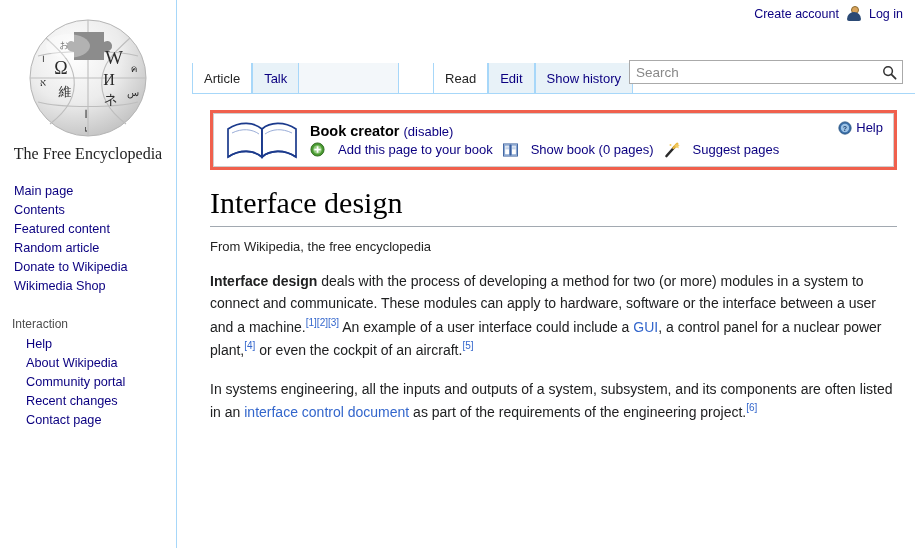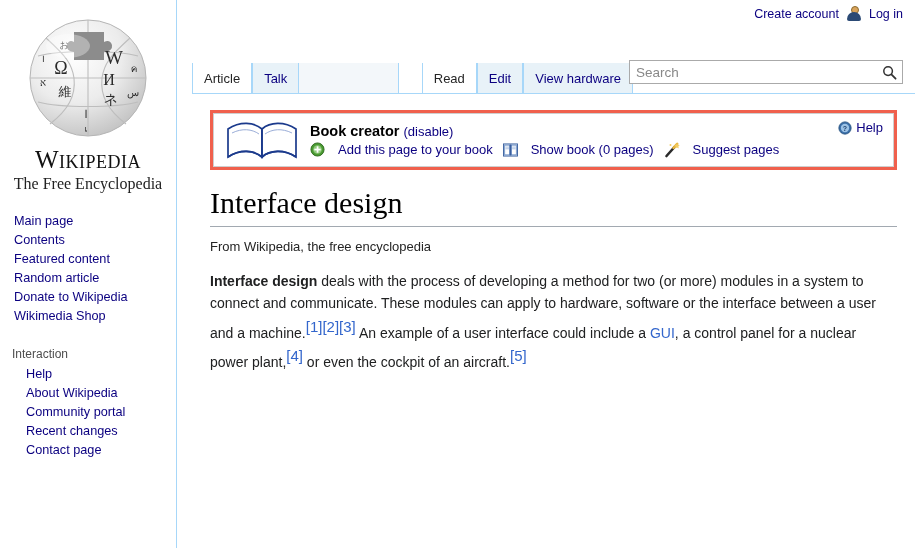--- a/index.html
+++ b/index.html
@@ -154,21 +154,21 @@
   }
   #siteSub {
     font-size:13px; color:#252525; margin-top:12px;
   }
   .para {
     font-size:14px; line-height:1.62; color:#202122;
     margin-top:16px;
   }
   .para b { font-weight:bold; }
   .para a { color:#3366cc; text-decoration:none; }
-  .ref { font-size:15px; vertical-align:super; color:#3366cc; }
+  .ref { font-size:10px; vertical-align:super; color:#3366cc; }
 </style>
 </head>
 <body>
 
 <div id="page">
 
   <div id="personal-bar">
     <a href="#">Create account</a>
     <span class="user-icon">
       <span class="head"></span>
@@ -210,21 +210,20 @@
           <text x="27" y="50" font-size="10">।</text>
           <text x="27" y="74" font-size="10">א</text>
           <text x="118" y="60" font-size="10">ค</text>
           <text x="117" y="84" font-size="10">س</text>
           <text x="70" y="106" font-size="11">ا</text>
           <text x="48" y="36" font-size="9">お</text>
           <text x="70" y="120" font-size="9">เ</text>
         </g>
         <ellipse cx="52" cy="34" rx="22" ry="12" fill="#ffffff" opacity="0.33"></ellipse>
       </svg>
-      <div class="wordmark">Wikipedia</div>
       <div class="tagline">The Free Encyclopedia</div>
     </div>
 
     <div class="nav-portal">
       <ul class="portal-list" id="nav-list">
           <li><a href="#">Main page</a></li>
           <li><a href="#">Contents</a></li>
           <li><a href="#">Featured content</a></li>
           <li><a href="#">Random article</a></li>
           <li><a href="#">Donate to Wikipedia</a></li>
@@ -256,21 +255,21 @@
     </div>
 
     <div id="tabs-right" style="left:auto; right:282px;">
       <div class="tab selected">
         <span>Read</span>
       </div>
       <div class="tab unselected">
         <a href="#">Edit</a>
       </div>
       <div class="tab unselected">
-        <a href="#">View hardware</a>
+        <a href="#">Show history</a>
       </div>
     </div>
   </div>
   <div id="tabline"></div>
 
   <div id="search-box">
     <input id="search-input" type="text" placeholder="Search" style="">
     <span id="search-go">
       <svg width="15" height="15" viewBox="0 0 16 16">
         <circle cx="6.5" cy="6.5" r="4.6" fill="none" stroke="#333" stroke-width="1.6"></circle>
@@ -351,15 +350,18 @@
       </div>
     </div>
 
     <h1 id="article-title">Interface design</h1>
     <div id="siteSub">From Wikipedia, the free encyclopedia</div>
 
     <p class="para">
       <b>Interface design</b><span> deals with the process of developing a method for two (or more) modules in a system to connect and communicate. These modules can apply to hardware, software or the interface between a user and a machine.</span><span class="ref">[1][2][3]</span><span> An example of a user interface could include a </span><a href="#">GUI</a><span>, a control panel for a nuclear power plant,</span><span class="ref">[4]</span><span> or even the cockpit of an aircraft.</span><span class="ref">[5]</span>
     </p>
 
+    <p class="para">
+      <span>In systems engineering, all the inputs and outputs of a system, subsystem, and its components are often listed in an </span><a href="#">interface control document</a><span> as part of the requirements of the engineering project.</span><span class="ref">[6]</span>
+    </p>
 
   </div>
 </div>
 
 </body></html>

